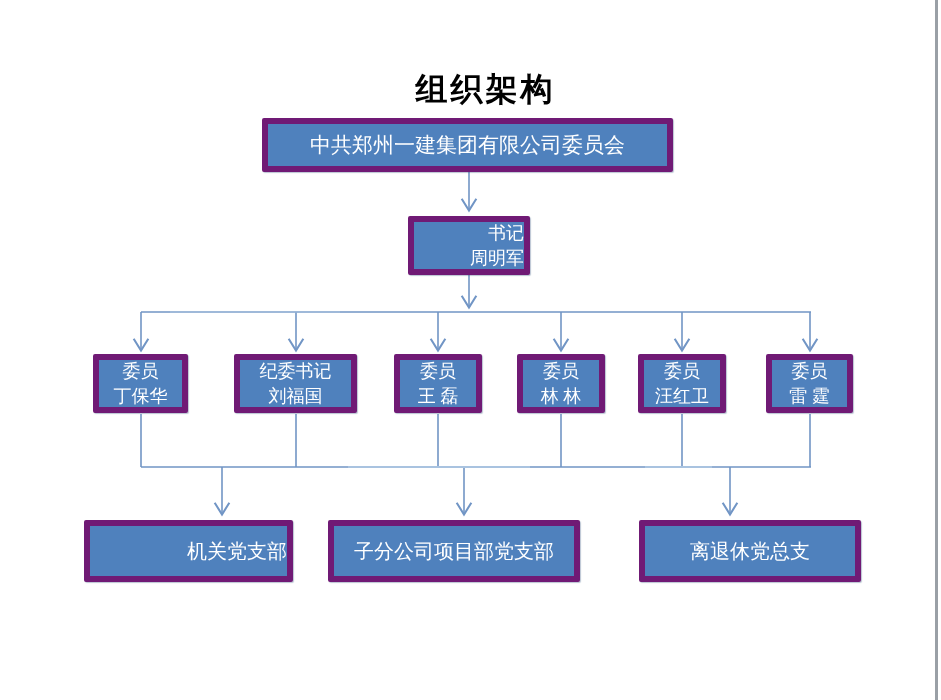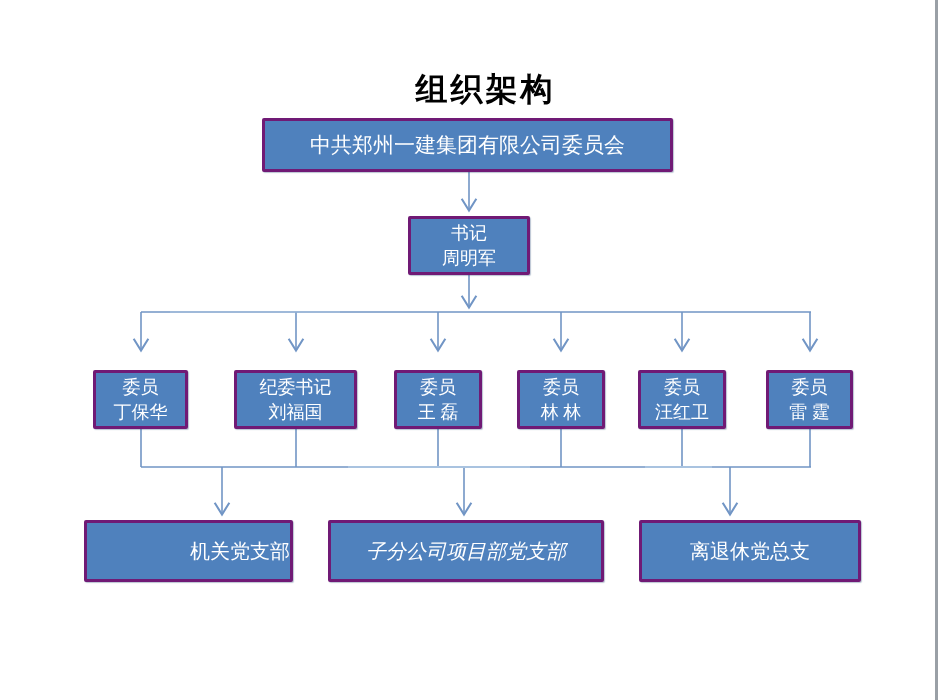--- a/index.html
+++ b/index.html
@@ -18,41 +18,41 @@
     position:absolute;top:68px;left:0;right:10px;
     text-align:center;
     font-size:32px;font-weight:bold;color:#000000;
     letter-spacing:3px;
     padding-left:40px;
   }
   .node{
     position:absolute;
     box-sizing:border-box;
     background:#4f81bd;
-    border:3px solid #701a75;
+    border:6px solid #701a75;
     border-radius:2px;
     color:#ffffff;
     display:flex;flex-direction:column;
     align-items:center;justify-content:center;
     text-align:center;
     box-shadow:1px 1px 1px rgba(60,90,130,0.35);
     white-space:pre;
   }
   .node-root{left:262px;top:118px;width:411px;height:54px;font-size:21px;}
-  .node-secretary{left:408px;top:216px;width:122px;height:59px;font-size:18px;line-height:25px;}
-  .node-member{top:370px;height:59px;font-size:18px;line-height:25px;}
+  .node-secretary{left:408px;top:216px;width:122px;height:59px;font-size:18px;line-height:25px;align-items:flex-end;}
+  .node-member{top:354px;height:59px;font-size:18px;line-height:25px;}
   .node-m0{left:93px;width:95px;}
   .node-m1{left:234px;width:123px;}
   .node-m2{left:394px;width:88px;}
   .node-m3{left:517px;width:88px;}
   .node-m4{left:638px;width:88px;}
   .node-m5{left:766px;width:87px;}
   .node-branch{top:520px;height:62px;font-size:20px;}
   .node-b0{left:84px;width:209px;align-items:flex-end;}
-  .node-b1{left:328px;width:276px;font-style:italic;}
+  .node-b1{left:328px;width:252px;}
   .node-b2{left:639px;width:222px;}
   svg.connectors{position:absolute;top:0;left:0;width:941px;height:700px;}
 </style>
 </head>
 <body>
 
 <div class="stage">
 
   <svg class="connectors" viewBox="0 0 941 700" xmlns="http://www.w3.org/2000/svg">
     <defs>

